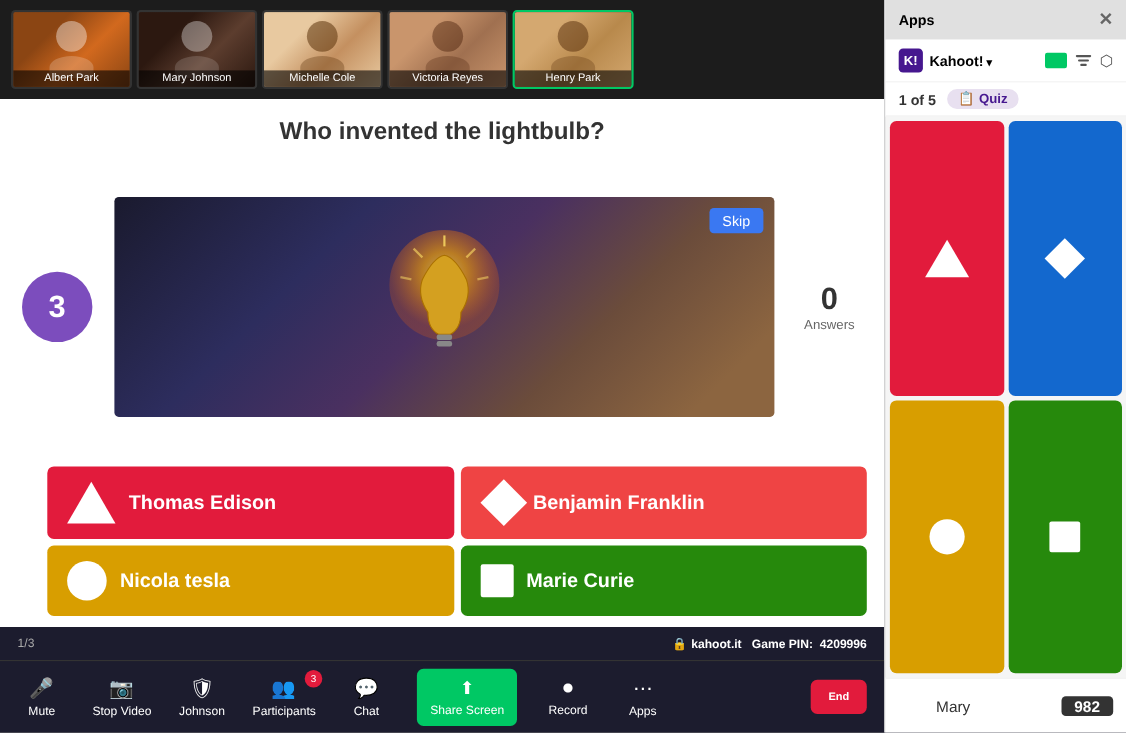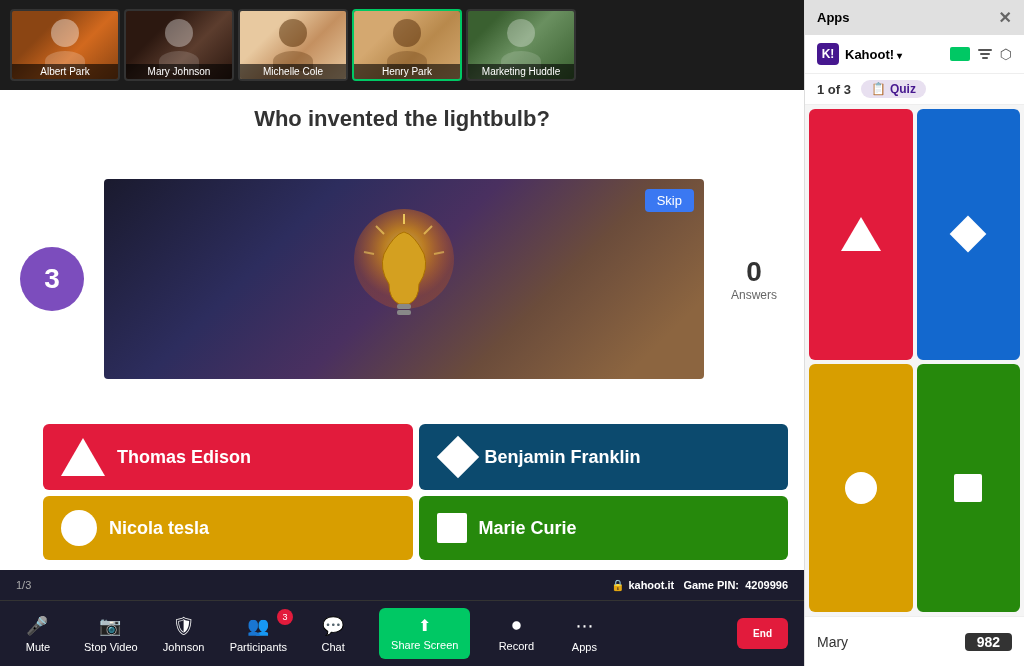--- a/index.html
+++ b/index.html
@@ -181,21 +181,21 @@
       padding: 14px 18px;
       border-radius: 6px;
       color: white;
       font-size: 18px;
       font-weight: 700;
       cursor: pointer;
       border: none;
     }
 
     .answer-btn.red { background: #e21b3c; }
-    .answer-btn.blue { background: #0c4a6e; padding-left: 24px; }
+    .answer-btn.blue { background: #ef4444; padding-left: 24px; }
     .answer-btn.yellow { background: #d89e00; }
     .answer-btn.green { background: #26890c; }
 
     
     .footer-bar {
       background: #1c1c2e;
       height: 30px;
       display: flex;
       align-items: center;
       justify-content: space-between;
@@ -446,20 +446,21 @@
       align-items: center;
       justify-content: space-between;
       border-top: 1px solid #eee;
       height: 50px;
     }
 
     .score-name {
       font-size: 14px;
       font-weight: 500;
       color: #333;
+      margin-left: 34px;
     }
 
     .score-value {
       background: #333;
       color: white;
       padding: 1px 12px;
       border-radius: 4px;
       font-size: 14px;
       font-weight: 700;
     }
@@ -518,37 +519,37 @@
       </div>
       <div class="video-thumb">
         <div class="face" style="background:linear-gradient(135deg,#e8c9a0 30%,#c49060 60%,#e8c9a0 100%);">
           <div style="display:flex;flex-direction:column;align-items:center;">
             <div style="width:28px;height:28px;border-radius:50%;background:rgba(80,40,0,0.5);margin-bottom:4px;"></div>
             <div style="width:40px;height:20px;border-radius:50% 50% 0 0;background:rgba(80,40,0,0.3);"></div>
           </div>
         </div>
         <div class="name-tag">Michelle Cole</div>
       </div>
+      <div class="video-thumb">
+        <div class="face" style="background:linear-gradient(135deg,#c9956c 30%,#a07050 60%,#c9956c 100%);">
+          <div style="display:flex;flex-direction:column;align-items:center;">
+            <div style="width:28px;height:28px;border-radius:50%;background:rgba(60,20,0,0.4);margin-bottom:4px;"></div>
+            <div style="width:40px;height:20px;border-radius:50% 50% 0 0;background:rgba(60,20,0,0.25);"></div>
+          </div>
+        </div>
+        <div class="name-tag">Victoria Reyes</div>
+      </div>
       <div class="video-thumb active">
         <div class="face" style="background:linear-gradient(135deg,#d4a870 30%,#b8894c 60%,#d4a870 100%);">
           <div style="display:flex;flex-direction:column;align-items:center;">
             <div style="width:28px;height:28px;border-radius:50%;background:rgba(70,30,0,0.45);margin-bottom:4px;"></div>
             <div style="width:40px;height:20px;border-radius:50% 50% 0 0;background:rgba(70,30,0,0.25);"></div>
           </div>
         </div>
         <div class="name-tag">Henry Park</div>
-      </div>
-      <div class="video-thumb">
-        <div class="face" style="background:linear-gradient(135deg,#3a6030 20%,#6a9060 50%,#3a6030 100%);">
-          <div style="display:flex;flex-direction:column;align-items:center;">
-            <div style="width:28px;height:28px;border-radius:50%;background:rgba(255,255,255,0.3);margin-bottom:4px;"></div>
-            <div style="width:40px;height:20px;border-radius:50% 50% 0 0;background:rgba(255,255,255,0.15);"></div>
-          </div>
-        </div>
-        <div class="name-tag">Marketing Huddle</div>
       </div>
     </div>
 
     <div class="kahoot-content">
 
       <div class="question-header">Who invented the lightbulb?</div>
 
       <div class="question-body">
 
         <div class="timer-circle">
@@ -688,21 +689,21 @@
             <div class="filter-line"></div>
             <div class="filter-line"></div>
             <div class="filter-line"></div>
           </div>
         </div>
         <span style="font-size:14px;color:#555;cursor:pointer;">⬡</span>
       </div>
     </div>
 
     <div class="quiz-bar">
-      <span class="quiz-counter">1 of 3</span>
+      <span class="quiz-counter">1 of 5</span>
       <div class="quiz-badge">
         <span>📋</span>
         <span>Quiz</span>
       </div>
     </div>
 
     <div class="answer-squares">
       <div class="answer-square red-sq">
         <div class="shape-triangle" style="border-bottom-color:white;border-left-width:20px;border-right-width:20px;border-bottom-width:34px;"></div>
       </div>

